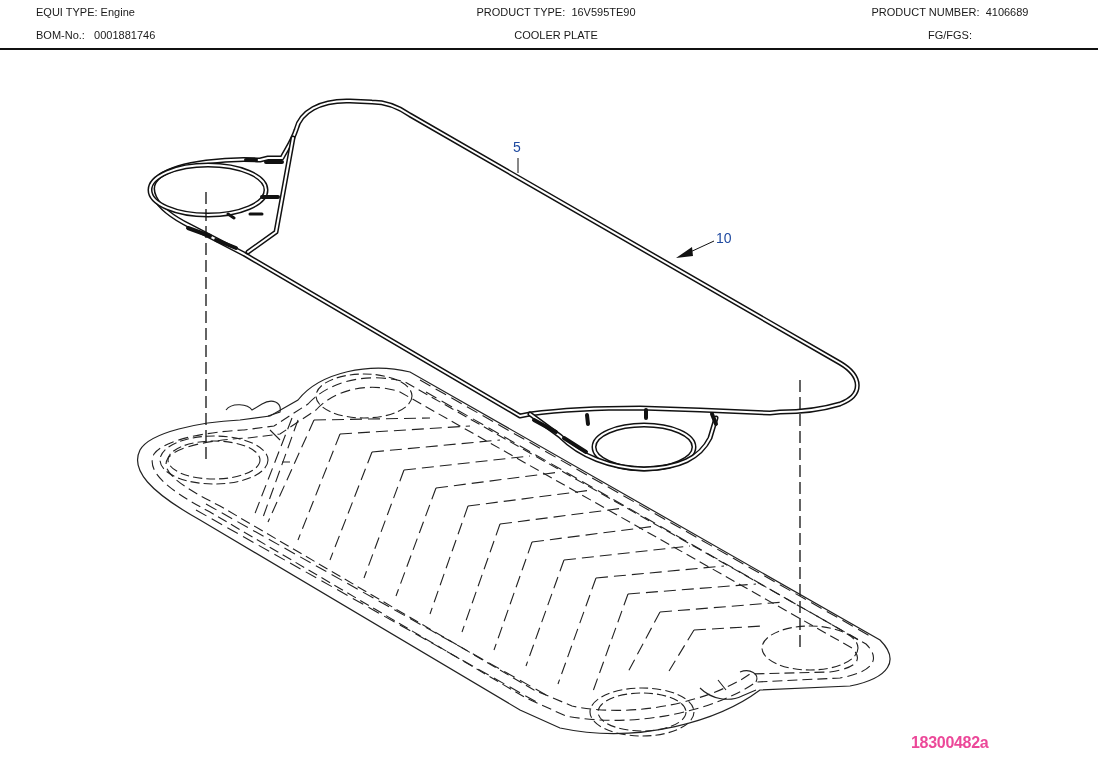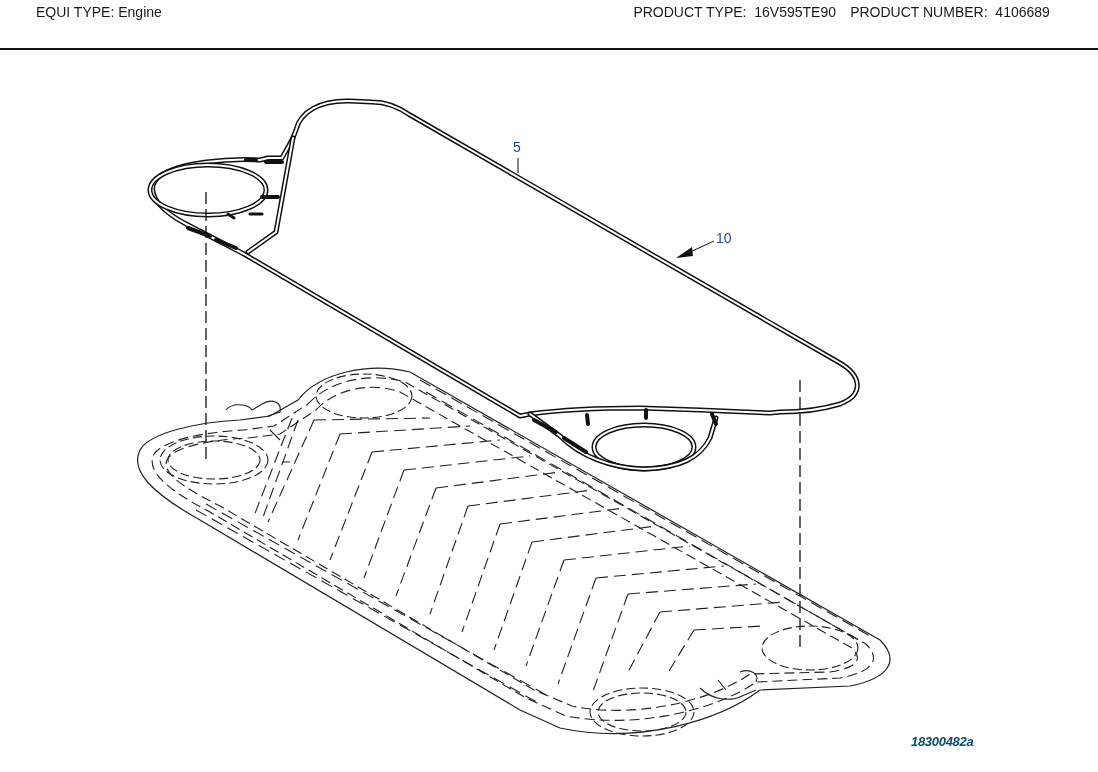--- a/index.html
+++ b/index.html
@@ -1,46 +1,55 @@
 <!DOCTYPE html>
 <html><head>
   <meta charset="utf-8">
   <style>
     html, body { margin: 0; padding: 0; background: #ffffff; }
     body { width: 1098px; height: 772px; position: relative; overflow: hidden;
            font-family: "Liberation Sans", sans-serif; color: #1a1a1a; }
     .hdr { position: absolute; left: 0; top: 0; width: 1098px; height: 48px; }
-    .hdr-row { position: absolute; left: 0; width: 936px; height: 22px; font-size: 14px; line-height: 22px; }
+    .hdr-row { position: absolute; left: 0; width: 936px; height: 22px; font-size: 11px; line-height: 22px; }
     .hdr-row.r1 { top: 1px; }
     .hdr-row.r2 { top: 24px; }
     .cell { position: absolute; white-space: nowrap; }
     .c-left { left: 36px; }
     .c-mid { left: 0; width: 1098px; text-align: center; }
-    .c-mid.r1m { left: 276px; width: 560px; text-align: right; }
+    .c-mid.r1m { left: 276px; width: 560px; }
     .c-mid.r2m { left: 276px; width: 560px; }
     .c-right { left: 800px; width: 300px; text-align: center; }
     .hdr-rule { position: absolute; left: 0; top: 48px; width: 1098px; height: 2px; background: #111; }
     .callout { position: absolute; font-size: 14px; color: #1f4aa0; }
-    .drawing-no { position: absolute; left: 911px; top: 734px; font-size: 13px; font-weight: bold;
-                  letter-spacing: -0.3px; color: #0c4a6e; font-style: italic; }
+    .drawing-no { position: absolute; left: 911px; top: 734px; font-size: 16px; font-weight: bold;
+                  letter-spacing: -0.3px; color: #ec4899; }
     svg { position: absolute; left: 0; top: 0; }
   </style>
 </head>
 <body>
 
 <div class="hdr">
   <div class="hdr-row r1">
     <div class="cell c-left">
       <span>EQUI TYPE:</span>&nbsp;<span>Engine</span>
     </div>
     <div class="cell c-mid r1m">
       <span>PRODUCT TYPE:</span>&nbsp;&nbsp;<span>16V595TE90</span>
     </div>
     <div class="cell c-right">
       <span>PRODUCT NUMBER:</span>&nbsp;&nbsp;<span>4106689</span>
+    </div>
+  </div>
+  <div class="hdr-row r2">
+    <div class="cell c-left">
+      <span>BOM-No.:</span>&nbsp;&nbsp;&nbsp;<span>0001881746</span>
+    </div>
+    <div class="cell c-mid r2m">COOLER PLATE</div>
+    <div class="cell c-right">
+      <span>FG/FGS:</span><span></span>
     </div>
   </div>
 </div>
 <div class="hdr-rule"></div>
 
 <svg width="1098" height="772" viewBox="0 0 1098 772">
 
   <g fill="none" stroke="#111" stroke-linejoin="round" stroke-linecap="round">
 
     <path stroke-width="5" d="

